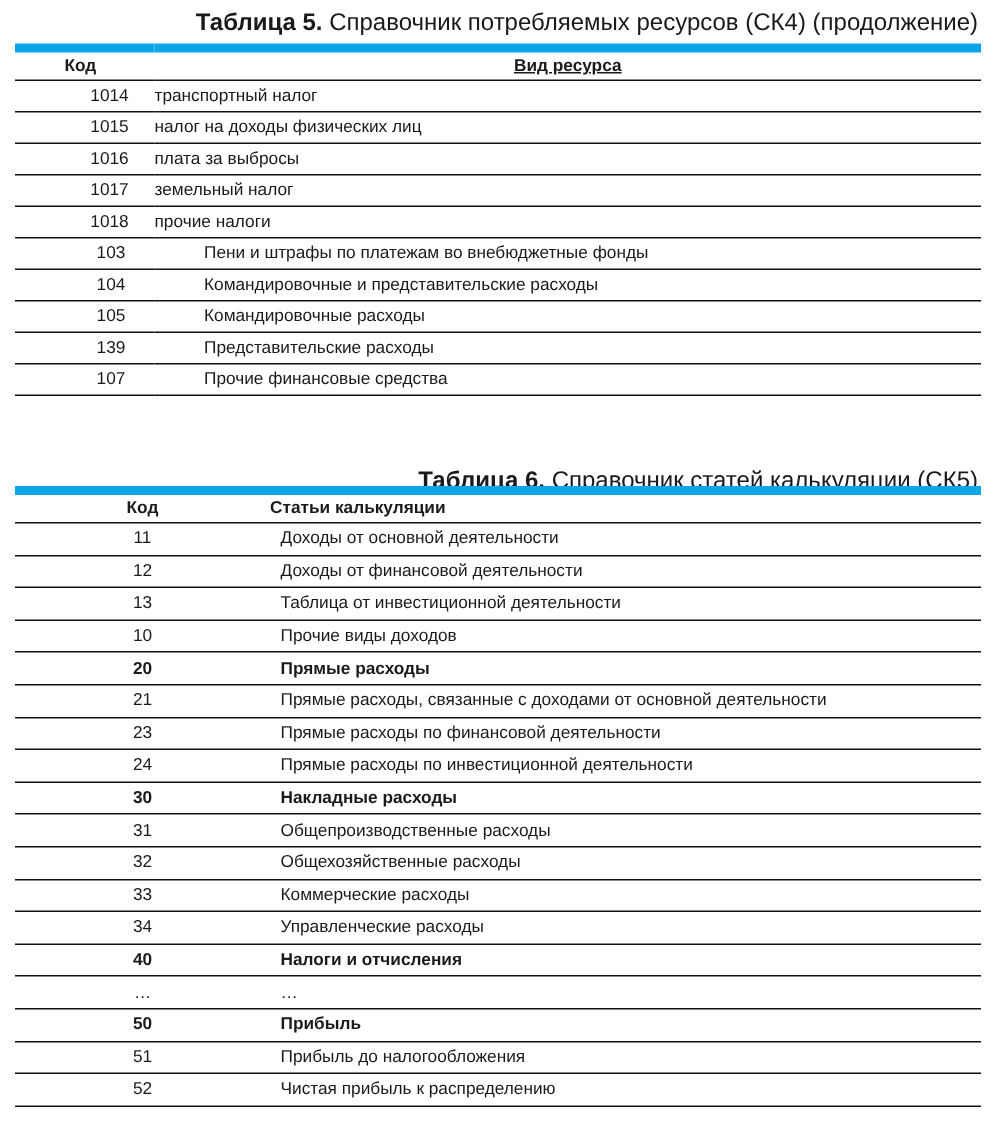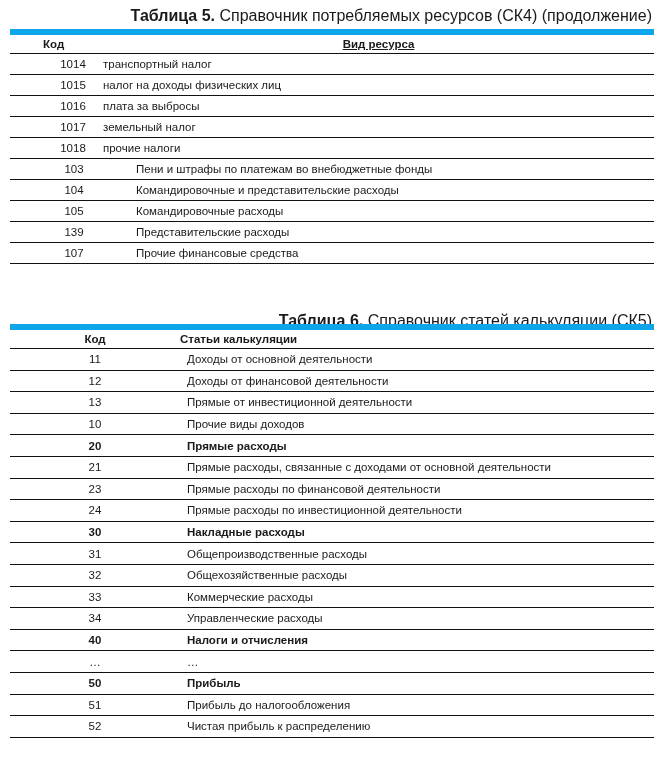--- a/index.html
+++ b/index.html
@@ -114,21 +114,21 @@
       <tr>
         <td class="code">11</td>
         <td class="name">Доходы от основной деятельности</td>
       </tr>
       <tr>
         <td class="code">12</td>
         <td class="name">Доходы от финансовой деятельности</td>
       </tr>
       <tr>
         <td class="code">13</td>
-        <td class="name">Прямые от инвестиционной деятельности</td>
+        <td class="name">Таблица от инвестиционной деятельности</td>
       </tr>
       <tr>
         <td class="code">10</td>
         <td class="name">Прочие виды доходов</td>
       </tr>
       <tr class="bold">
         <td class="code">20</td>
         <td class="name">Прямые расходы</td>
       </tr>
       <tr>

